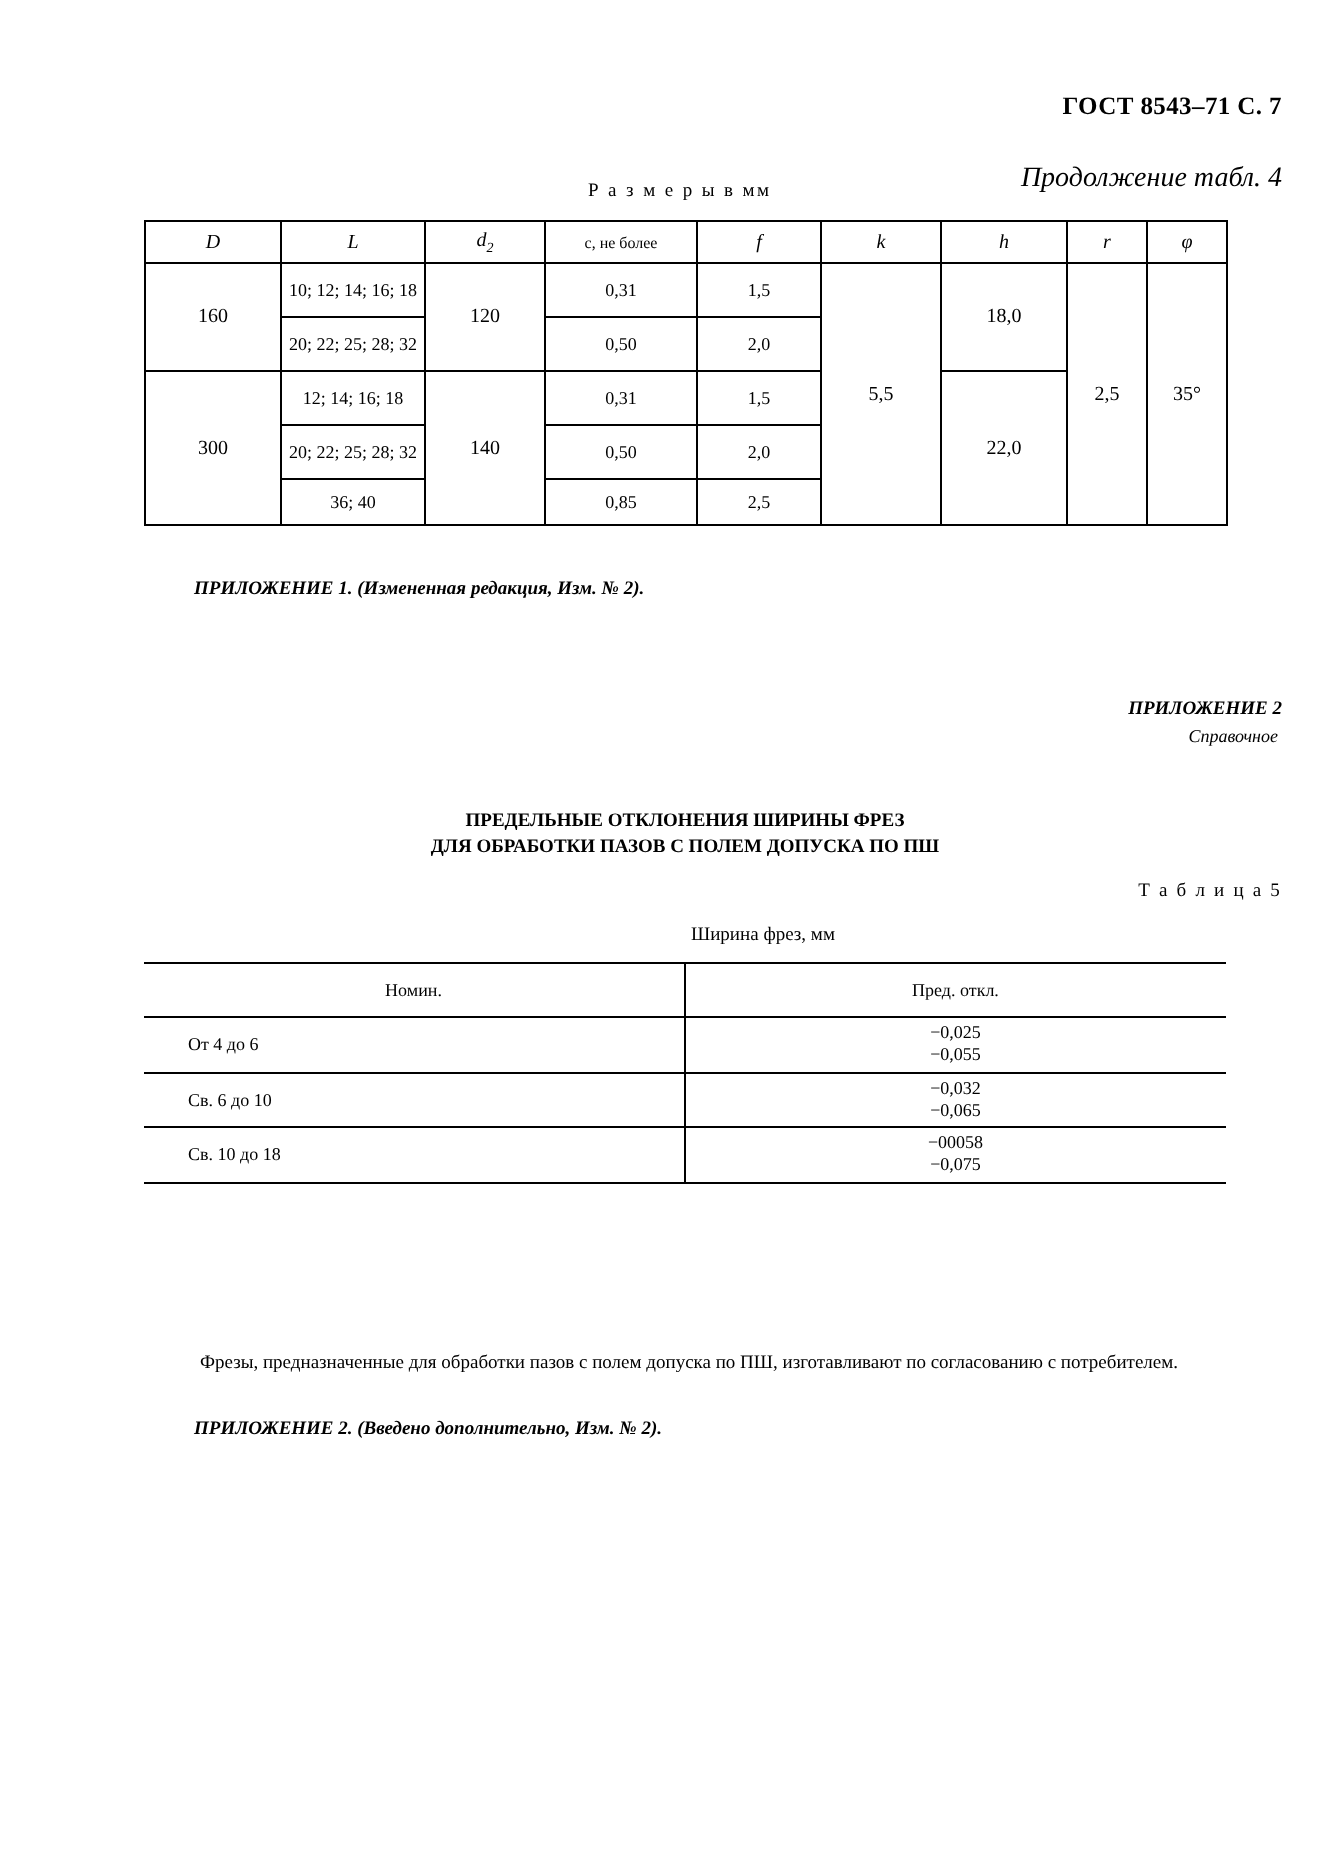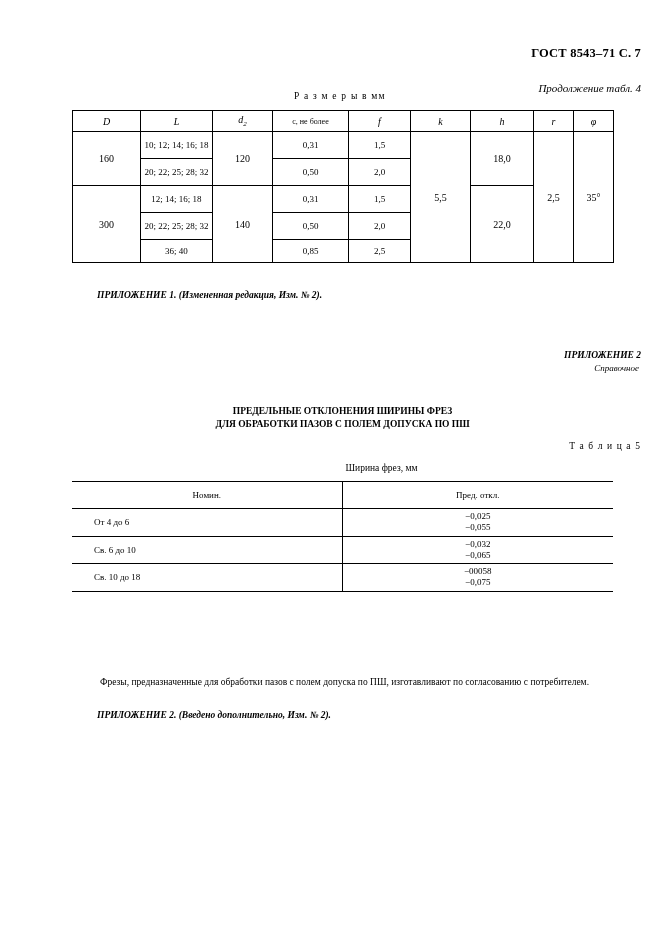--- a/index.html
+++ b/index.html
@@ -29,21 +29,21 @@
     top: 46px;
     font-size: 12.5px;
     font-weight: bold;
     letter-spacing: .2px;
     white-space: nowrap;
   }
   .cont-label {
     position: absolute;
     right: 32px;
     top: 82px;
-    font-size: 11px;
+    font-size: 14px;
     font-style: italic;
     white-space: nowrap;
   }
   .sizes-label {
     position: absolute;
     left: 282px;
     top: 91px;
     font-size: 9.5px;
     letter-spacing: 1.2px;
     white-space: nowrap;

